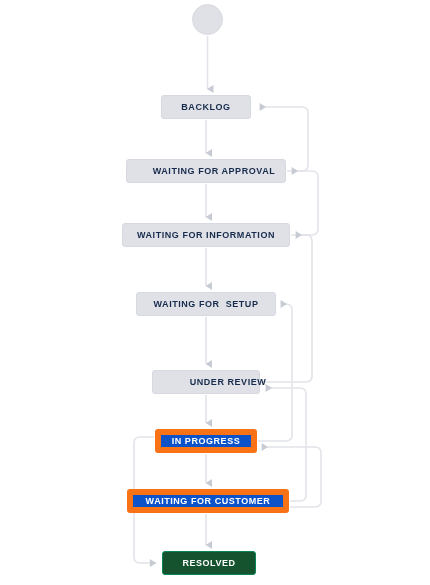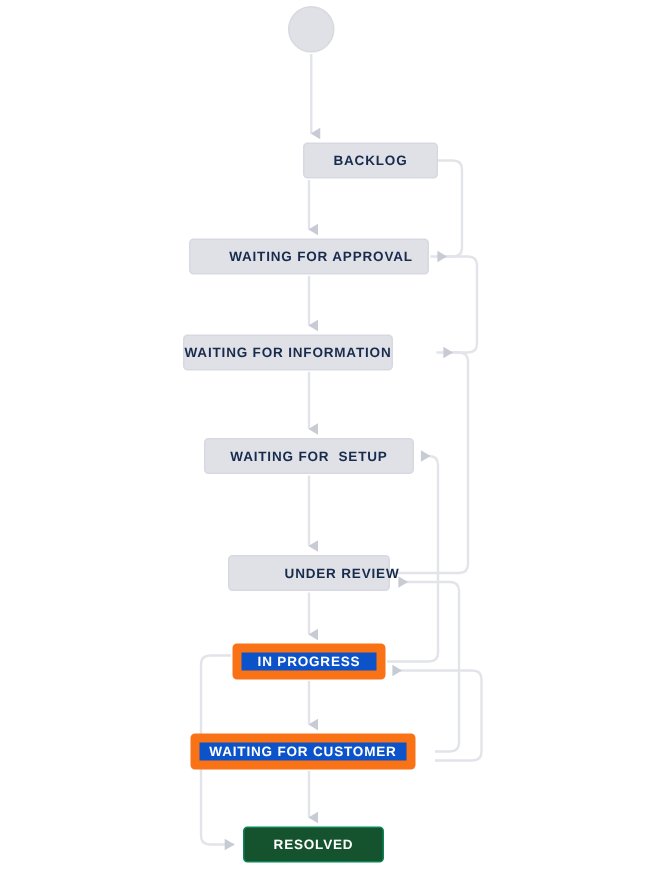--- a/index.html
+++ b/index.html
@@ -120,45 +120,45 @@
       <path d="M290,501 L300,501 Q306,501 306,495 L306,394 Q306,388 300,388 L266,388" marker-end="url(#arrow-left)"></path>
 
       <path d="M290,507 L315,507 Q321,507 321,501 L321,453 Q321,447 315,447 L262,447" marker-end="url(#arrow-left)"></path>
 
       <path d="M154,437 L140,437 Q134,437 134,443 L134,557 Q134,563 140,563 L156,563" marker-end="url(#arrow-right)"></path>
     </g>
   </svg>
 
   <div class="start-node" style="left:192px; top:4px; width:31px; height:31px;"></div>
 
-  <div class="node status-grey" style="left:161px; top:95px; width:90px; height:24px;margin-left:41px;">
+  <div class="node status-grey" style="left:161px; top:95px; width:90px; height:24px;">
     <span class="node-label">BACKLOG</span>
   </div>
 
   <div class="node status-grey" style="left:126px; top:159px; width:160px; height:24px;padding-left:16px;">
     <span class="node-label">WAITING FOR APPROVAL</span>
   </div>
 
-  <div class="node status-grey" style="left:122px; top:223px; width:140px; height:24px;">
+  <div class="node status-grey" style="left:122px; top:223px; width:168px; height:24px;">
     <span class="node-label">WAITING FOR INFORMATION</span>
   </div>
 
   <div class="node status-grey" style="left:136px; top:292px; width:140px; height:24px;justify-content:center;">
     <span class="node-label">WAITING FOR  SETUP</span>
   </div>
 
   <div class="node status-grey" style="left:152px; top:370px; width:108px; height:24px;padding-left:44px;">
     <span class="node-label">UNDER REVIEW</span>
   </div>
 
   <div class="node status-blue" style="left:155px; top:429px; width:102px; height:24px;">
     <span class="node-label">IN PROGRESS</span>
   </div>
 
-  <div class="node status-blue" style="left:127px; top:489px; width:150px; height:24px;">
+  <div class="node status-blue" style="left:127px; top:489px; width:162px; height:24px;">
     <span class="node-label">WAITING FOR CUSTOMER</span>
   </div>
 
   <div class="node status-green" style="left:162px; top:551px; width:94px; height:24px;">
     <span class="node-label">RESOLVED</span>
   </div>
 
 </div>
 
 </body></html>

